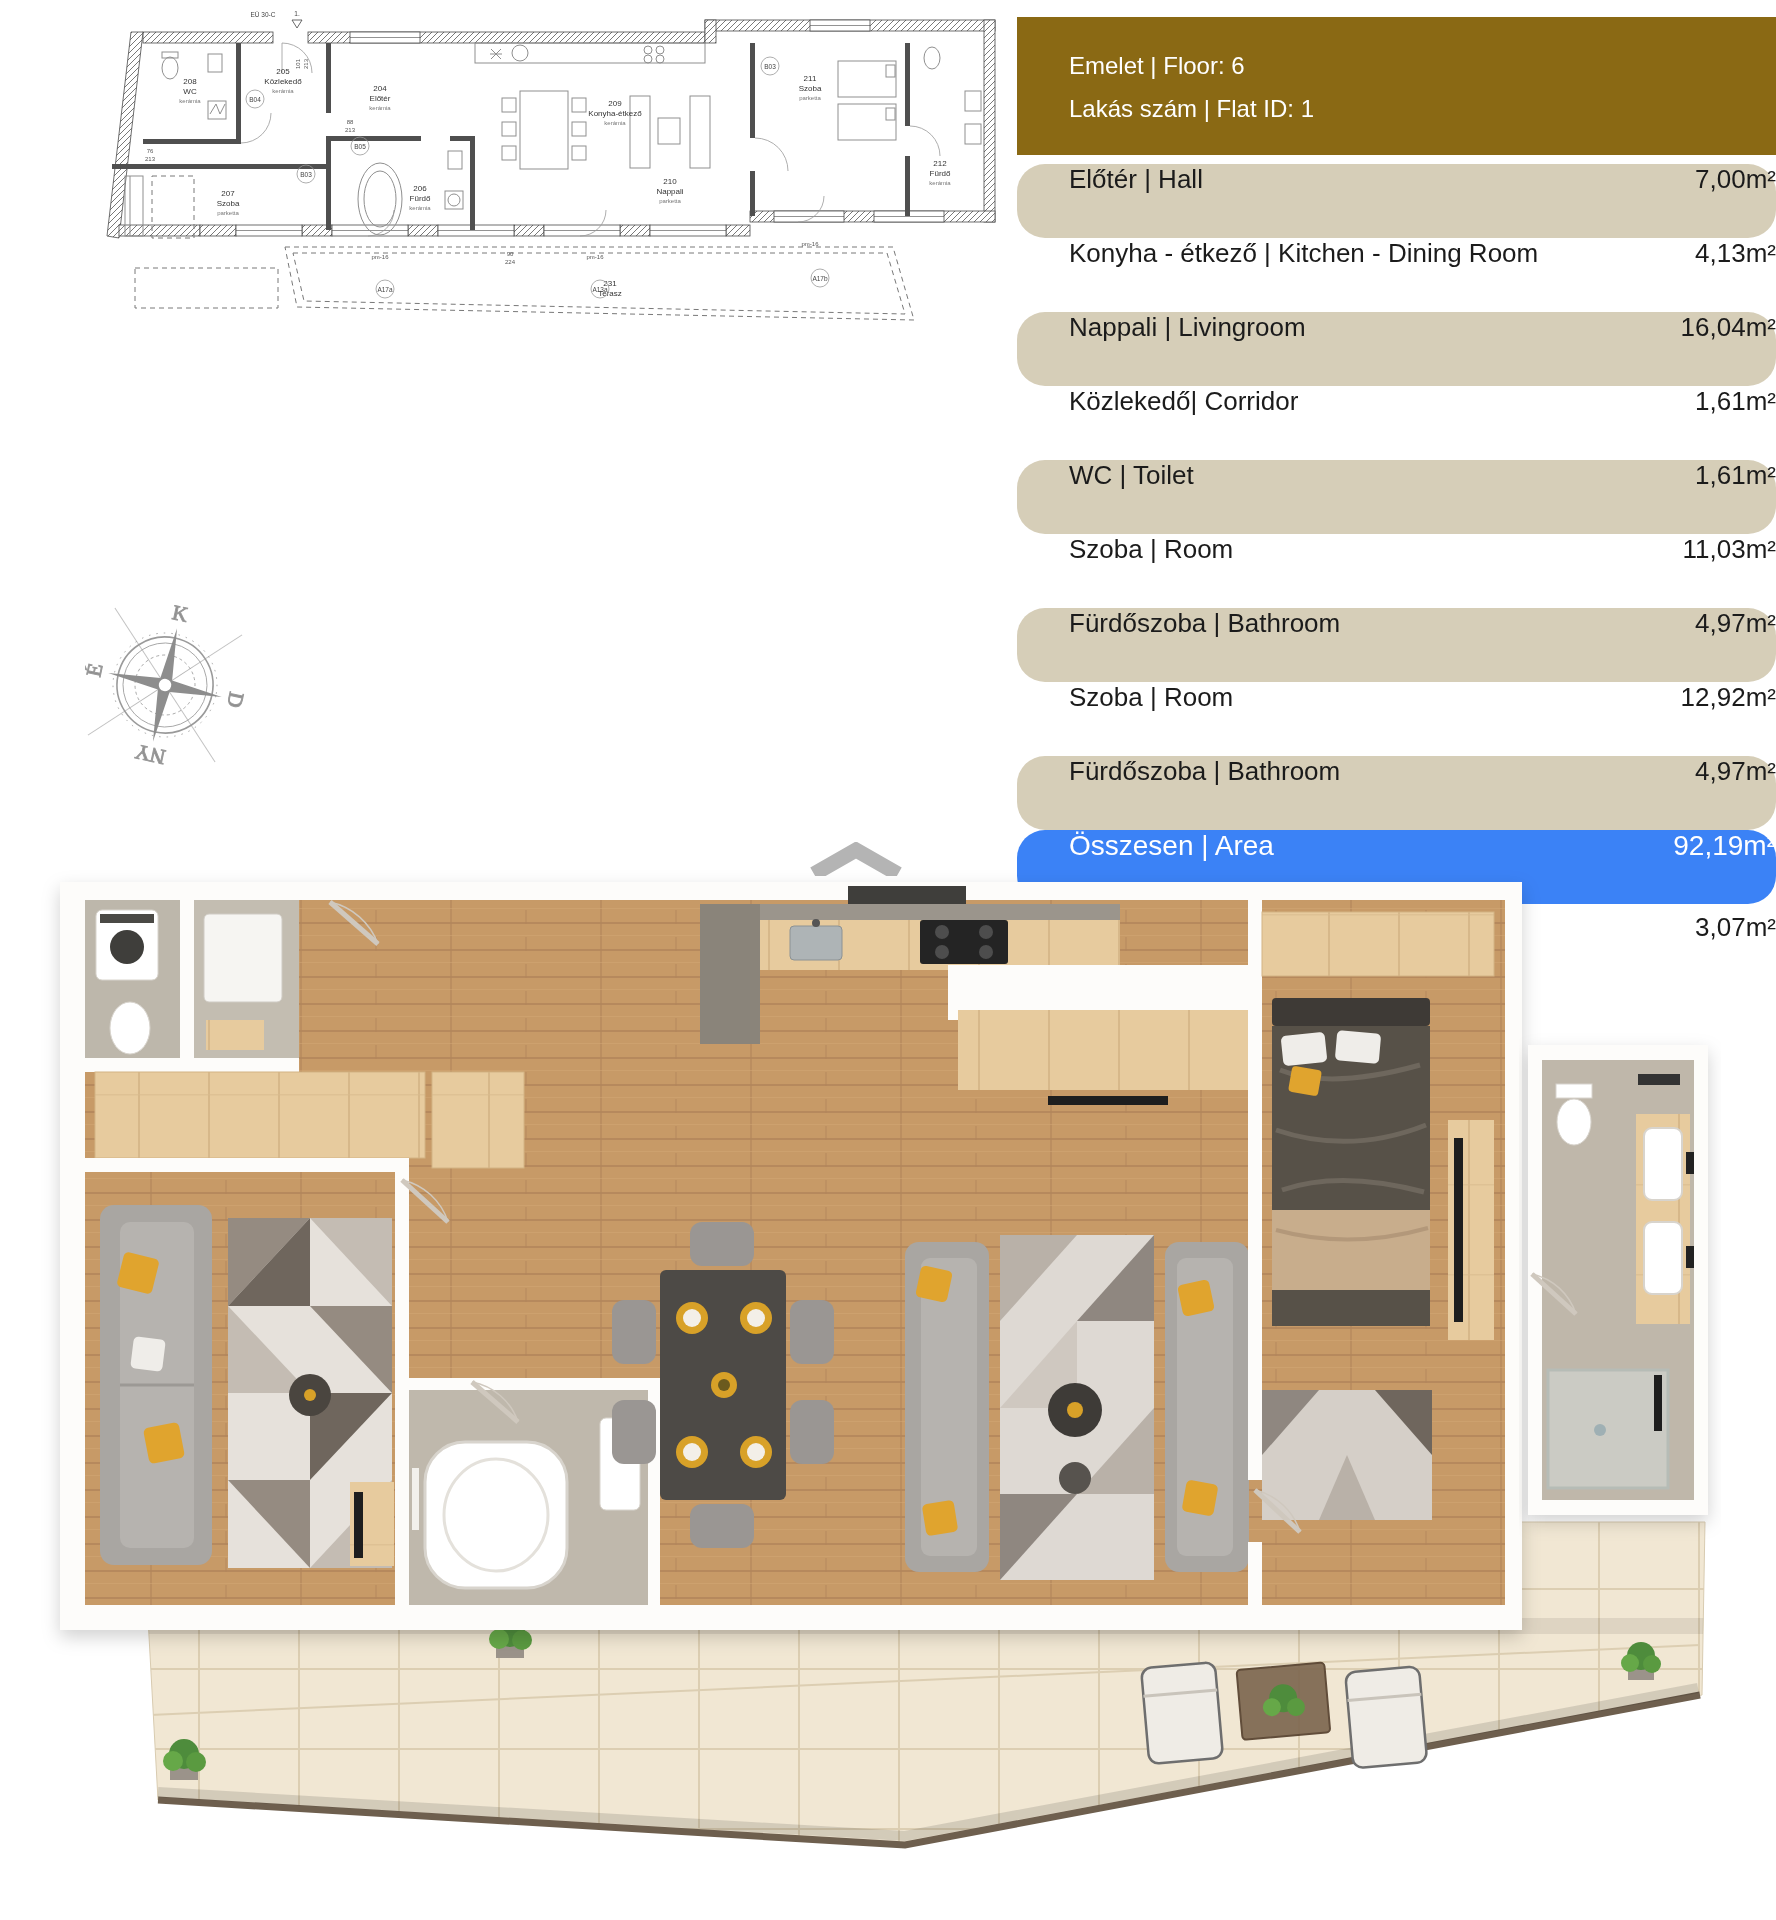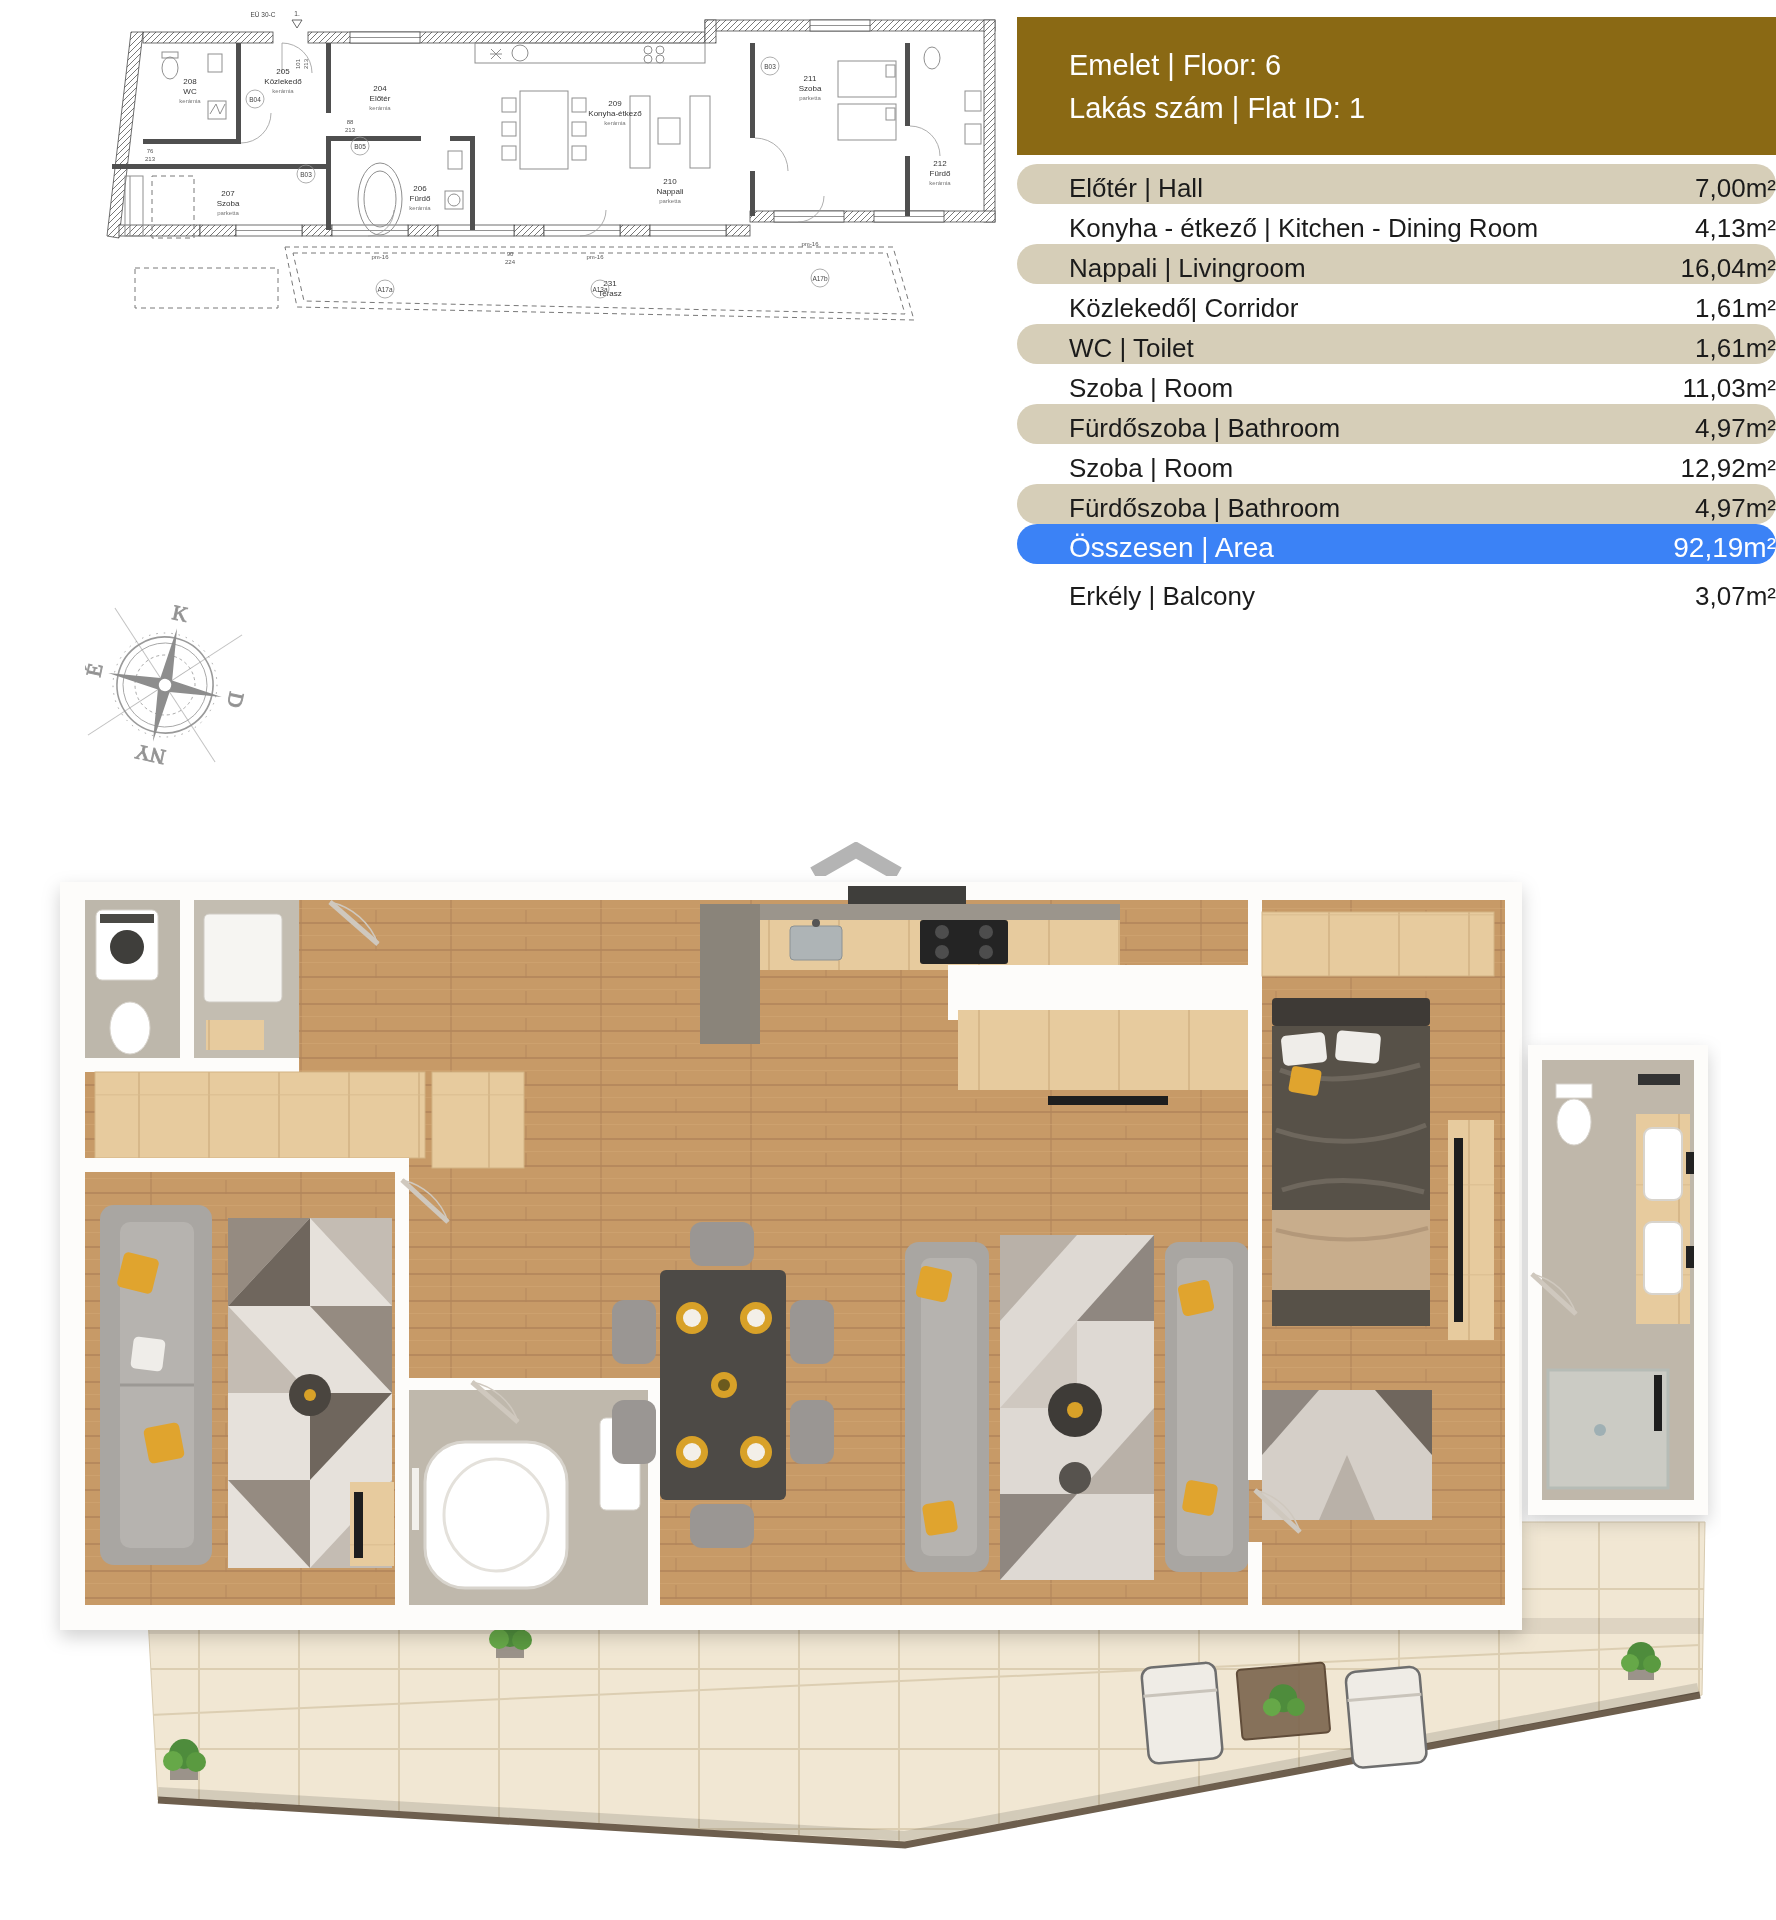--- a/index.html
+++ b/index.html
@@ -1,22 +1,22 @@
 <!DOCTYPE html>
 <html><head>
 <meta charset="utf-8">
 <style>
   html,body{margin:0;padding:0;background:#fff;}
   .canvas{position:relative;width:1776px;height:1920px;background:#fff;
           font-family:"Liberation Sans",sans-serif;overflow:hidden;}
   
   .info{position:absolute;left:1017px;top:17px;width:759px;}
   .hdr{background:#8A6914;color:#fff;height:138px;box-sizing:border-box;
-       padding:27px 0 0 52px;font-size:29px;line-height:43px;margin-bottom:9px;}
-  .row{height:40px;display:flex;align-items:flex-end;font-size:26px;color:#1b1b1b;border-radius:28px;}
+       padding:27px 0 0 52px;font-size:24px;line-height:43px;margin-bottom:9px;}
+  .row{height:74px;display:flex;align-items:flex-start;font-size:26px;color:#1b1b1b;border-radius:28px;}
   .row .lbl{padding-left:52px;}
   .row .val{margin-left:auto;}
   .r-b{background:#D6CEB8;}
   .r-w{background:#ffffff;}
   .r-g{background:#3b82f6;color:#fff;font-size:28px;}
   .gap8{height:8px;}
   
   .logo{position:absolute;left:788px;top:842px;width:210px;text-align:center;color:#B4B4B4;}
   .logo .chev{position:relative;height:34px;}
   .logo .chev svg{position:absolute;left:20px;top:0;}

